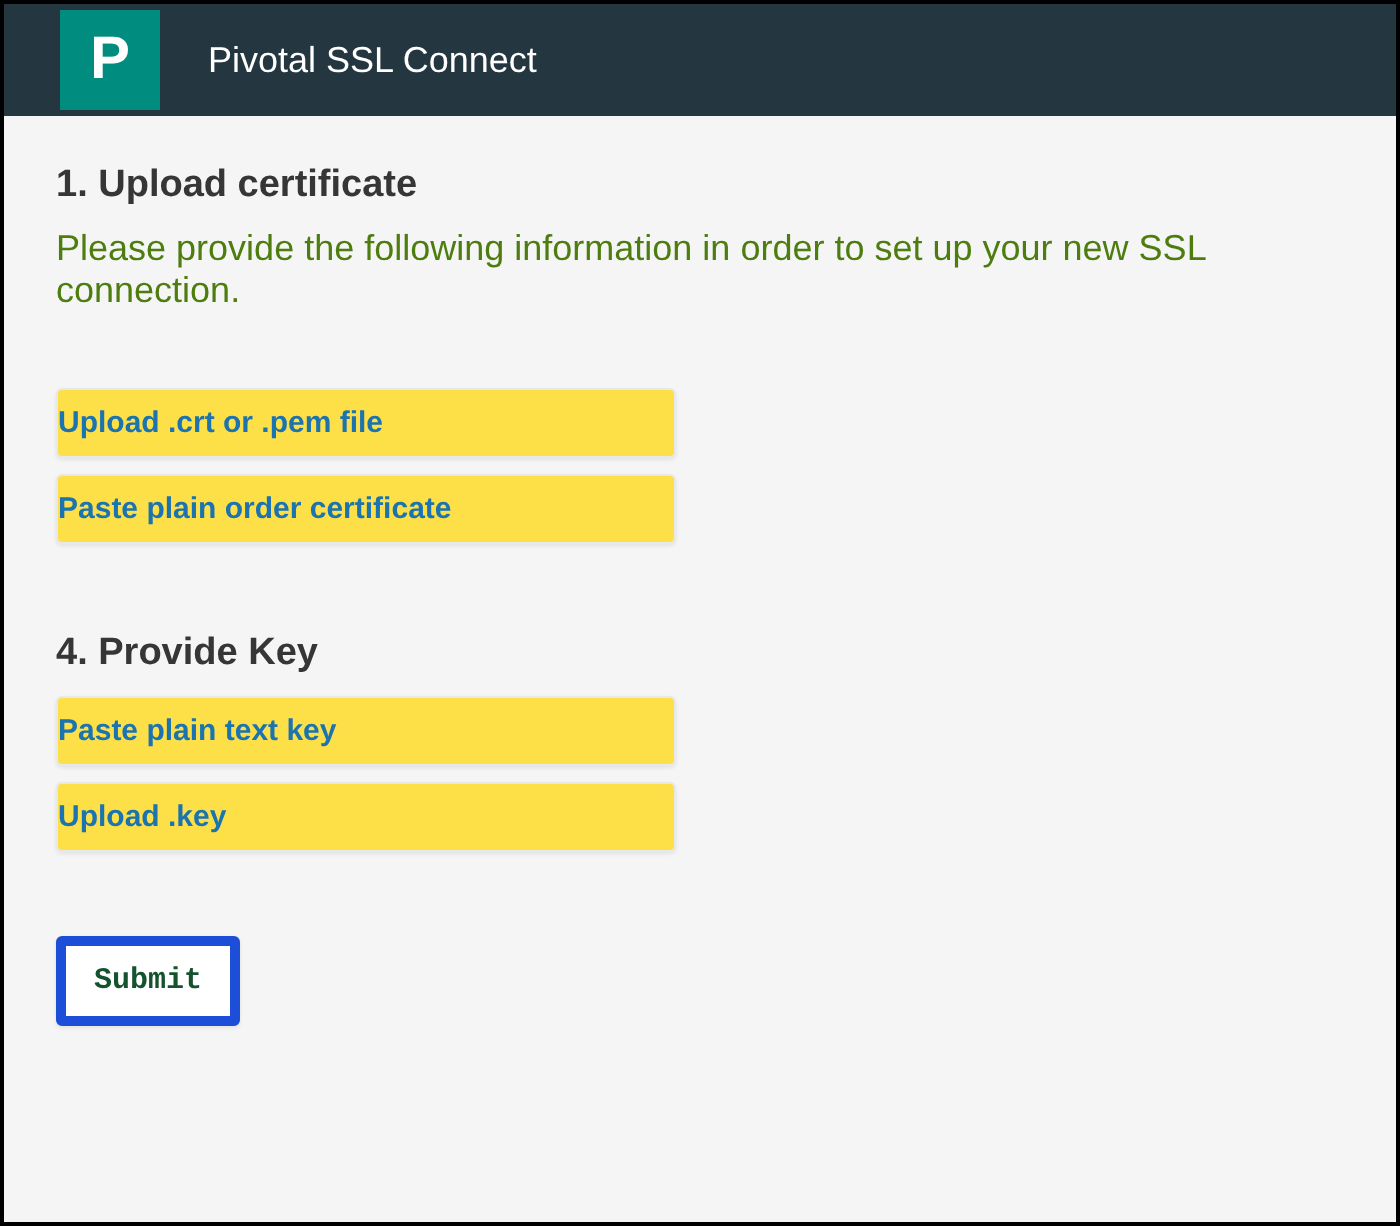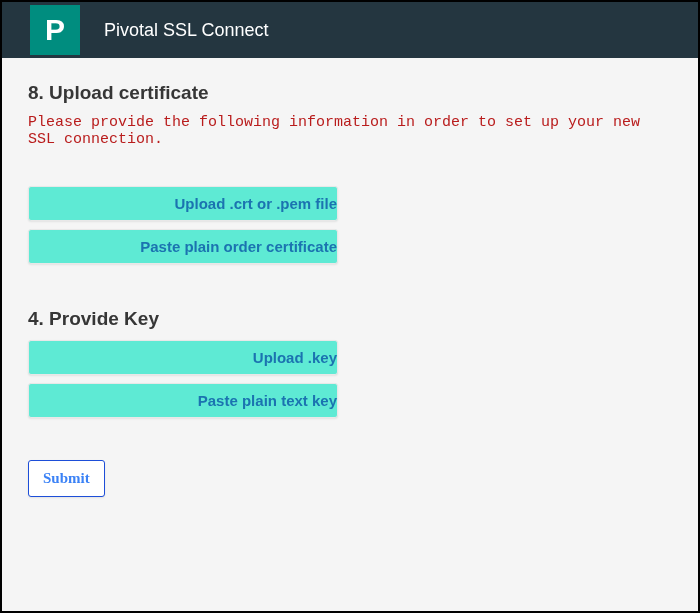--- a/index.html
+++ b/index.html
@@ -44,87 +44,86 @@
       padding: 24px 26px 40px 26px;
       height: calc(100% - 56px);
     }
     .section-heading {
       color: #363636;
       font-size: 19px;
       font-weight: 700;
       margin-bottom: 10px;
     }
     .section-desc {
-      color: #b91c1c;
-      font-size: 15px;
+      color: #4d7c0f;
+      font-size: 18px;
       font-weight: 400;
       margin-bottom: 38px;
-      font-family: Liberation Mono, monospace;
     }
     .action-button {
       display: block;
       width: 310px;
       height: 35px;
-      background: #5eead4;
+      background: #fde047;
       border: 1px solid #e8e8e8;
       border-radius: 3px;
       color: #1b73b0;
       font-size: 15px;
       font-weight: 700;
-      text-align: right;
+      text-align: left;
       line-height: 33px;
       cursor: pointer;
       box-shadow: 0 1px 2px rgba(0,0,0,0.08);
       font-family: inherit;
     }
     .action-button + .action-button {
       margin-top: 8px;
     }
     .section-gap {
       margin-top: 44px;
     }
     .submit-gap {
       margin-top: 42px;
     }
     .submit-button {
       display: inline-block;
       padding: 9px 14px;
       background: #fff;
-      border: 1px solid #1d4ed8;
+      border: 5px solid #1d4ed8;
       border-radius: 3px;
-      color: #3b82f6;
+      color: #14532d;
       font-size: 15px;
       font-weight: 700;
       cursor: pointer;
       box-shadow: 0 1px 2px rgba(0,0,0,0.08);
-      font-family: Liberation Serif, serif;
+      font-family: Liberation Mono, monospace;
     }
   </style>
 </head>
 <body>
 
 <div class="header">
   <div class="logo-block">
     <span>P</span>
   </div>
   <div class="app-title">Pivotal SSL Connect</div>
 </div>
 
 <div class="content">
 
-  <h2 class="section-heading">8. Upload certificate</h2>
+  <h2 class="section-heading">1. Upload certificate</h2>
   <p class="section-desc">Please provide the following information in order to set up your new SSL connection.</p>
 
   <button class="action-button">Upload .crt or .pem file</button>
   <button class="action-button">Paste plain order certificate</button>
 
   <div class="section-gap"></div>
 
   <h2 class="section-heading">4. Provide Key</h2>
 
+  <button class="action-button">Paste plain text key</button>
   <button class="action-button">Upload .key</button>
-  <button class="action-button">Paste plain text key</button>
 
   <div class="submit-gap"></div>
 
   <button class="submit-button">Submit</button>
 
 </div>
 
 </body></html>

